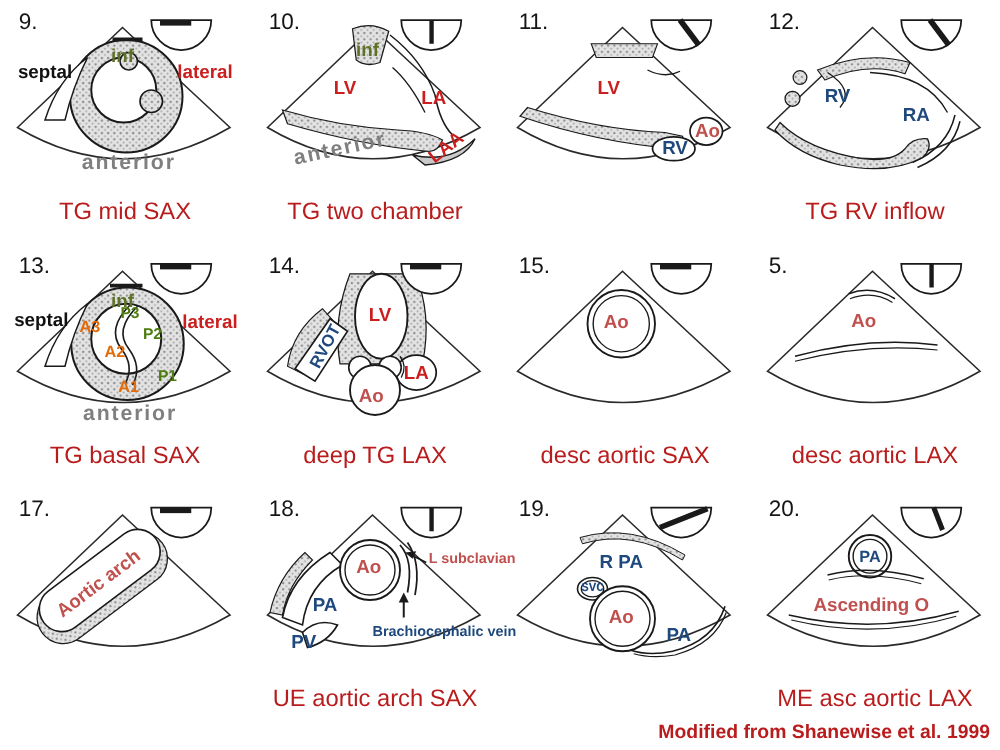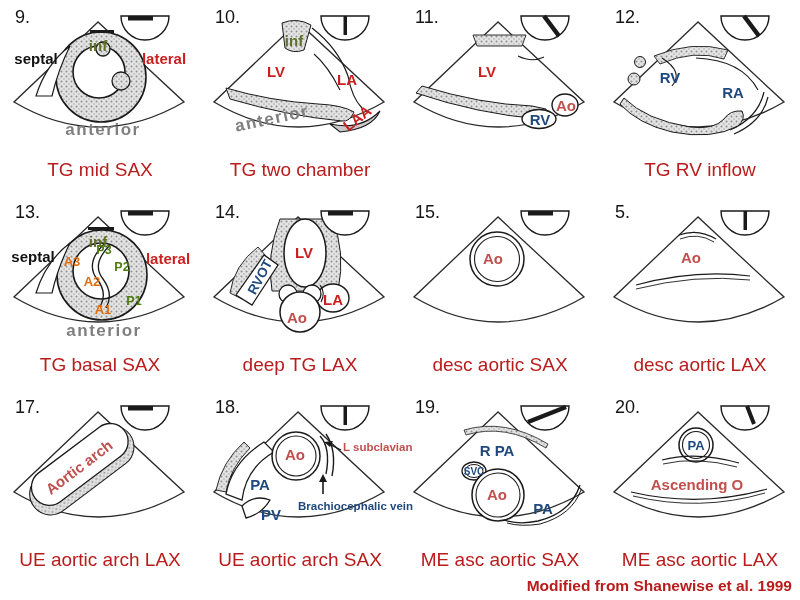--- a/index.html
+++ b/index.html
@@ -15,21 +15,21 @@
   .lbl{position:absolute;font-weight:bold;font-size:15px;white-space:nowrap;
        transform:translate(-50%,-50%);}
   .red{color:#cb1f1f;}
   .dred{color:#c0504d;}
   .blue{color:#1f497d;}
   .olive{color:#5f7028;margin-top:28px;}
   .orange{color:#e36c0a;font-size:13px;}
   .gray{color:#7f7f7f;font-size:17px;letter-spacing:1.5px;}
   .blk{color:#4d7c0f;font-size:12.5px;}
   .sm{font-size:11.5px;}
-  .tiny{font-size:10px;}
+  .tiny{font-size:10px;font-family:Liberation Mono, monospace;}
   .anchor-left{transform:translate(0,-50%);}
   .wrapbox{width:98px;text-align:center;line-height:1.1;}
   .attribution{position:absolute;right:8px;top:577px;font-size:15.5px;
                font-weight:bold;color:#b91c1c;}
 </style>
 </head>
 <body>
 
 <div class="figure">
 <div class="grid">
@@ -260,21 +260,20 @@
         <rect x="20" y="60" width="120" height="42" rx="21" fill="url(#stip17)" stroke="#1a1a1a" stroke-width="1"></rect>
         <rect x="26" y="57" width="112" height="36" rx="18" fill="#fff" stroke="#1a1a1a" stroke-width="1.3"></rect>
       </g>
       <g>
         <path d="M121,16 L169,16 A24,24 0 0 1 121,16 Z" fill="#fff" stroke="#1a1a1a" stroke-width="1.4"></path>
         <rect x="128" y="16" width="25" height="4.5" fill="#1a1a1a"></rect>
       </g>
     </svg>
     <span class="num">17.</span>
     <span class="lbl dred" style="left:79px;top:77px;transform:translate(-50%,-50%) rotate(-37deg);">Aortic arch</span>
-    <div class="caption">UE aortic arch LAX</div>
   </div>
 
   <div class="panel">
     <svg width="200" height="158" viewBox="0 0 200 158">
       <defs>
             <pattern id="stip18" width="5" height="5" patternUnits="userSpaceOnUse">
         <rect width="5" height="5" fill="#e3e3e3"></rect>
               <circle cx="1.5" cy="1.5" r="1" fill="#8f8f8f"></circle>
               <circle cx="4" cy="4" r="0.8" fill="#a6a6a6"></circle>
             </pattern>
@@ -292,21 +291,21 @@
       <path d="M123,104 L123,89" stroke="#1a1a1a" stroke-width="1.6"></path>
       <polygon points="123,84 119,92 127,92" fill="#1a1a1a"></polygon>
       <g>
         <path d="M121,16 L169,16 A24,24 0 0 1 121,16 Z" fill="#fff" stroke="#1a1a1a" stroke-width="1.4"></path>
         <rect x="143.5" y="16" width="3.5" height="19" fill="#1a1a1a"></rect>
       </g>
     </svg>
     <span class="num">18.</span>
     <span class="lbl dred" style="left:95px;top:64px;">Ao</span>
     <span class="lbl blue" style="left:60px;top:94px;">PA</span>
-    <span class="lbl blue" style="left:71px;top:124px;">PV</span>
+    <span class="lbl blue" style="left:43px;top:124px;">PV</span>
     <span class="lbl dred sm anchor-left" style="left:143px;top:57px;">L subclavian</span>
     <span class="lbl blue sm wrapbox" style="left:126px;top:116px;padding-left:42px;">Brachiocephalic vein</span>
     <div class="caption">UE aortic arch SAX</div>
   </div>
 
   <div class="panel">
     <svg width="200" height="158" viewBox="0 0 200 158">
       <defs>
             <pattern id="stip19" width="5" height="5" patternUnits="userSpaceOnUse">
         <rect width="5" height="5" fill="#e3e3e3"></rect>
@@ -325,21 +324,20 @@
       <g>
         <path d="M121,16 L169,16 A24,24 0 0 1 121,16 Z" fill="#fff" stroke="#1a1a1a" stroke-width="1.4"></path>
         <path d="M128,32 L166,17" stroke="#1a1a1a" stroke-width="4.5"></path>
       </g>
     </svg>
     <span class="num">19.</span>
     <span class="lbl blue" style="left:97px;top:60px;">R PA</span>
     <span class="lbl blue tiny" style="left:74px;top:81px;">SVC</span>
     <span class="lbl dred" style="left:97px;top:104px;">Ao</span>
     <span class="lbl blue" style="left:143px;top:118px;">PA</span>
-    <div class="caption">ME asc aortic SAX</div>
   </div>
 
   <div class="panel">
     <svg width="200" height="158" viewBox="0 0 200 158">
       <path d="M98,22 L14,102 Q98,152 184,102 Z" fill="#fff" stroke="#2a2a2a" stroke-width="1.3"></path>
       <circle cx="96" cy="55" r="17" fill="#fff" stroke="#1a1a1a" stroke-width="1.5"></circle>
       <circle cx="96" cy="55" r="13.5" fill="none" stroke="#1a1a1a" stroke-width="1.1"></circle>
       <path d="M62,70 Q96,61 139,73" fill="none" stroke="#1a1a1a" stroke-width="1.2"></path>
       <path d="M63,74 Q96,66 137,77" fill="none" stroke="#1a1a1a" stroke-width="0.9"></path>
       <path d="M31,102 Q100,118 167,99" fill="none" stroke="#1a1a1a" stroke-width="1.2"></path>

